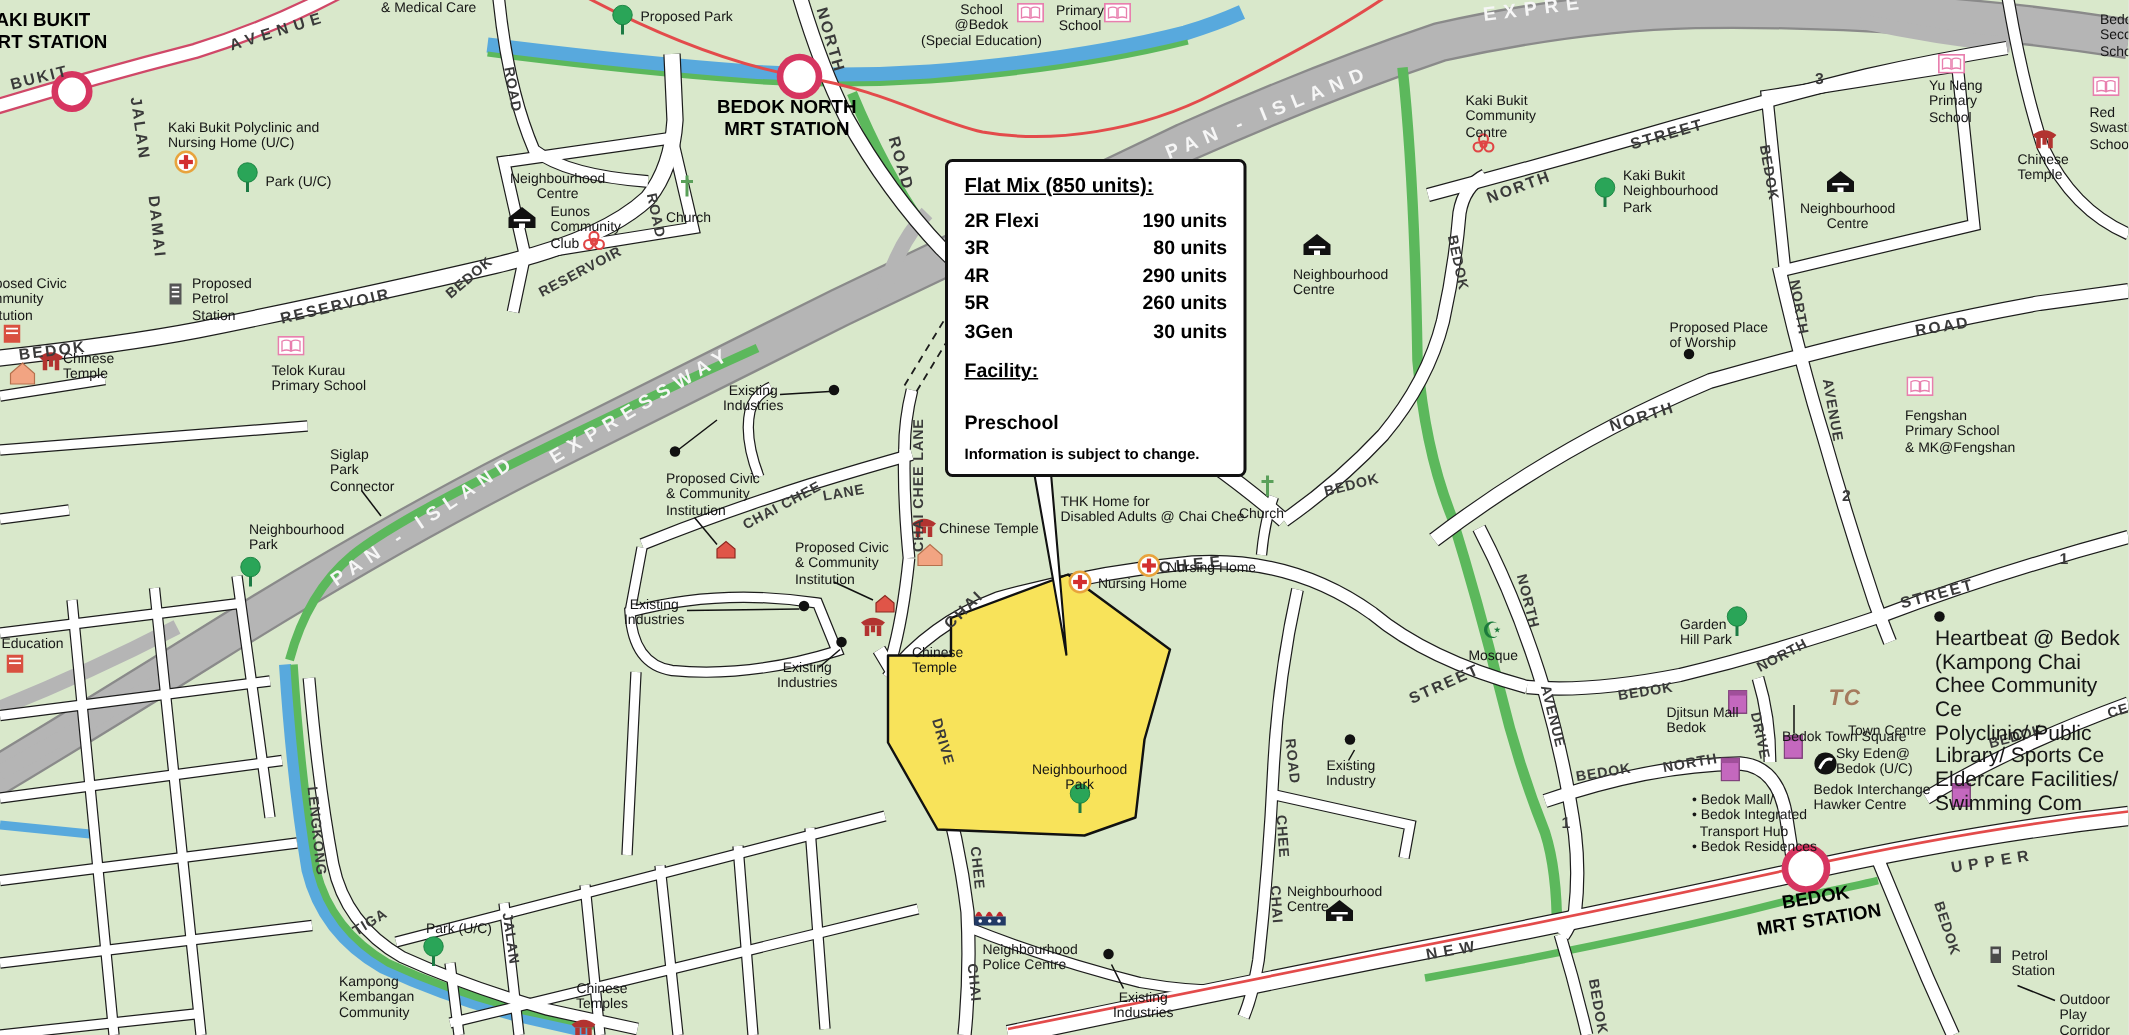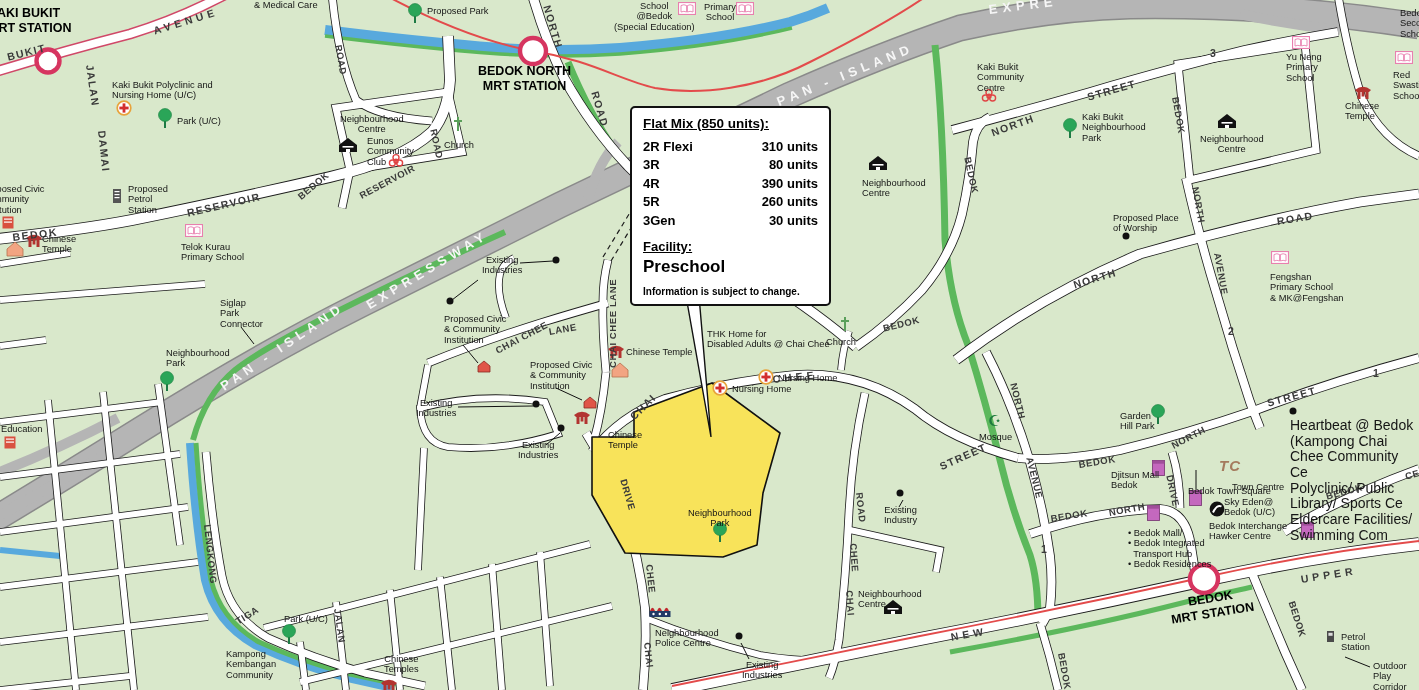--- a/index.html
+++ b/index.html
@@ -15,21 +15,21 @@
   .ls4{letter-spacing:4px}
   .ex{font-size:13px;color:#f6f6f6;font-weight:bold;letter-spacing:5px;white-space:nowrap}
   .st{font-size:12.5px;font-weight:800;color:#000;line-height:1.18}
   .tc{font-size:15px;font-weight:800;font-style:italic;color:#a57b5e;letter-spacing:1px}
   .callout{position:absolute;left:630px;top:106px;width:201px;background:#fff;
            border:2.5px solid #111;border-radius:5px;padding:8px 11px 7px;box-sizing:border-box;
            font-weight:bold;color:#000;z-index:5}
   .co-title{font-size:13.5px;text-decoration:underline;margin-bottom:7px;white-space:nowrap}
   .co-row{display:flex;justify-content:space-between;font-size:13px;line-height:1.42}
   .co-fac{margin-top:9px;font-size:13px;text-decoration:underline}
-  .co-fval{font-size:17px;margin-top:3px}
+  .co-fval{font-size:13px;margin-top:20px}
   .co-note{margin-top:9px;font-size:10px;white-space:nowrap}
 </style>
 </head>
 <body>
 
 <div class="stage">
 
 <svg width="1419" height="690" viewBox="0 0 1419 690">
   <defs>
     <symbol id="sym-tree" viewBox="0 0 16 22">
@@ -486,29 +486,29 @@
 Disabled Adults @ Chai Chee</div>
   <div class="lbl pl" style="left:732px;top:384px">Nursing Home</div>
   <div class="lbl pl" style="left:778px;top:373px">Nursing Home</div>
   <div class="lbl pl" style="left:826px;top:337px">Church</div>
   <div class="lbl pl" style="left:979px;top:432px">Mosque</div>
 
   <div class="callout">
     <div class="co-title">Flat Mix (850 units):</div>
     <div class="co-row">
       <span>2R Flexi</span>
-      <span>310 units</span>
+      <span>190 units</span>
     </div>
     <div class="co-row">
       <span>3R</span>
       <span>80 units</span>
     </div>
     <div class="co-row">
       <span>4R</span>
-      <span>390 units</span>
+      <span>290 units</span>
     </div>
     <div class="co-row">
       <span>5R</span>
       <span>260 units</span>
     </div>
     <div class="co-row">
       <span>3Gen</span>
       <span>30 units</span>
     </div>
     <div class="co-fac">Facility:</div>

